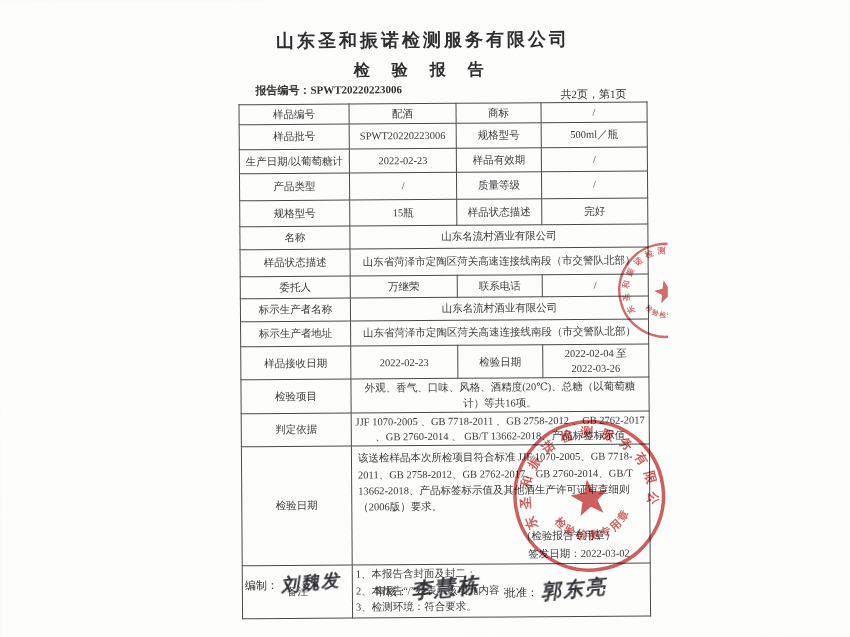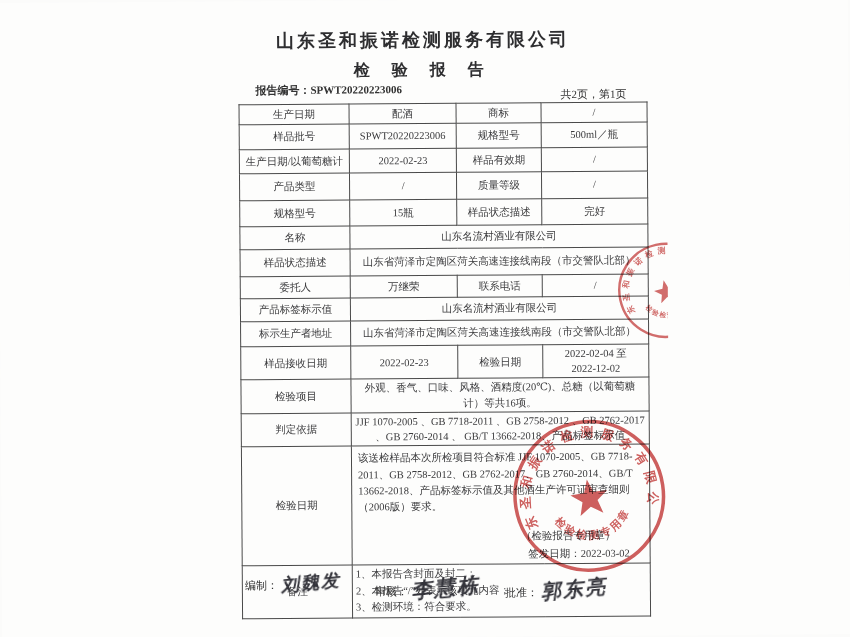--- a/index.html
+++ b/index.html
@@ -61,21 +61,21 @@
 
   <table class="report">
     <colgroup>
         <col style="width:110px">
         <col style="width:107px">
         <col style="width:85px">
         <col style="width:106px">
       </colgroup>
     <tbody>
         <tr style="height:20px">
-      <td class="lbl">生产日期</td>
+      <td class="lbl">样品编号</td>
       <td>配酒</td>
       <td class="lbl">商标</td>
       <td>/</td>
     </tr>
     <tr style="height:25px">
       <td class="lbl">样品批号</td>
       <td>SPWT20220223006</td>
       <td class="lbl">规格型号</td>
       <td>500ml／瓶</td>
     </tr>
@@ -105,34 +105,34 @@
       <td class="lbl">样品状态描述</td>
       <td colspan="3">山东省菏泽市定陶区菏关高速连接线南段（市交警队北部）</td>
     </tr>
     <tr style="height:22px">
       <td class="lbl">委托人</td>
       <td>万继荣</td>
       <td class="lbl">联系电话</td>
       <td>/</td>
     </tr>
     <tr style="height:23px">
-      <td class="lbl">产品标签标示值</td>
+      <td class="lbl">标示生产者名称</td>
       <td colspan="3">山东名流村酒业有限公司</td>
     </tr>
     <tr style="height:25px">
       <td class="lbl">标示生产者地址</td>
       <td colspan="3">山东省菏泽市定陶区菏关高速连接线南段（市交警队北部）</td>
     </tr>
     <tr style="height:28px">
       <td class="lbl">样品接收日期</td>
       <td>2022-02-23</td>
       <td class="lbl">检验日期</td>
       <td class="two-line">
         <div>2022-02-04 至</div>
-        <div>2022-12-02</div>
+        <div>2022-03-26</div>
       </td>
     </tr>
     <tr style="height:29px">
       <td class="lbl">检验项目</td>
       <td colspan="3" class="left">外观、香气、口味、风格、酒精度(20℃)、总糖（以葡萄糖计）等共16项。</td>
     </tr>
     <tr style="height:30px">
       <td class="lbl">判定依据</td>
       <td colspan="3" class="left">JJF 1070-2005 、GB 7718-2011 、GB 2758-2012 、GB 2762-2017 、GB 2760-2014 、 GB/T 13662-2018、产品标签标示值</td>
     </tr>

